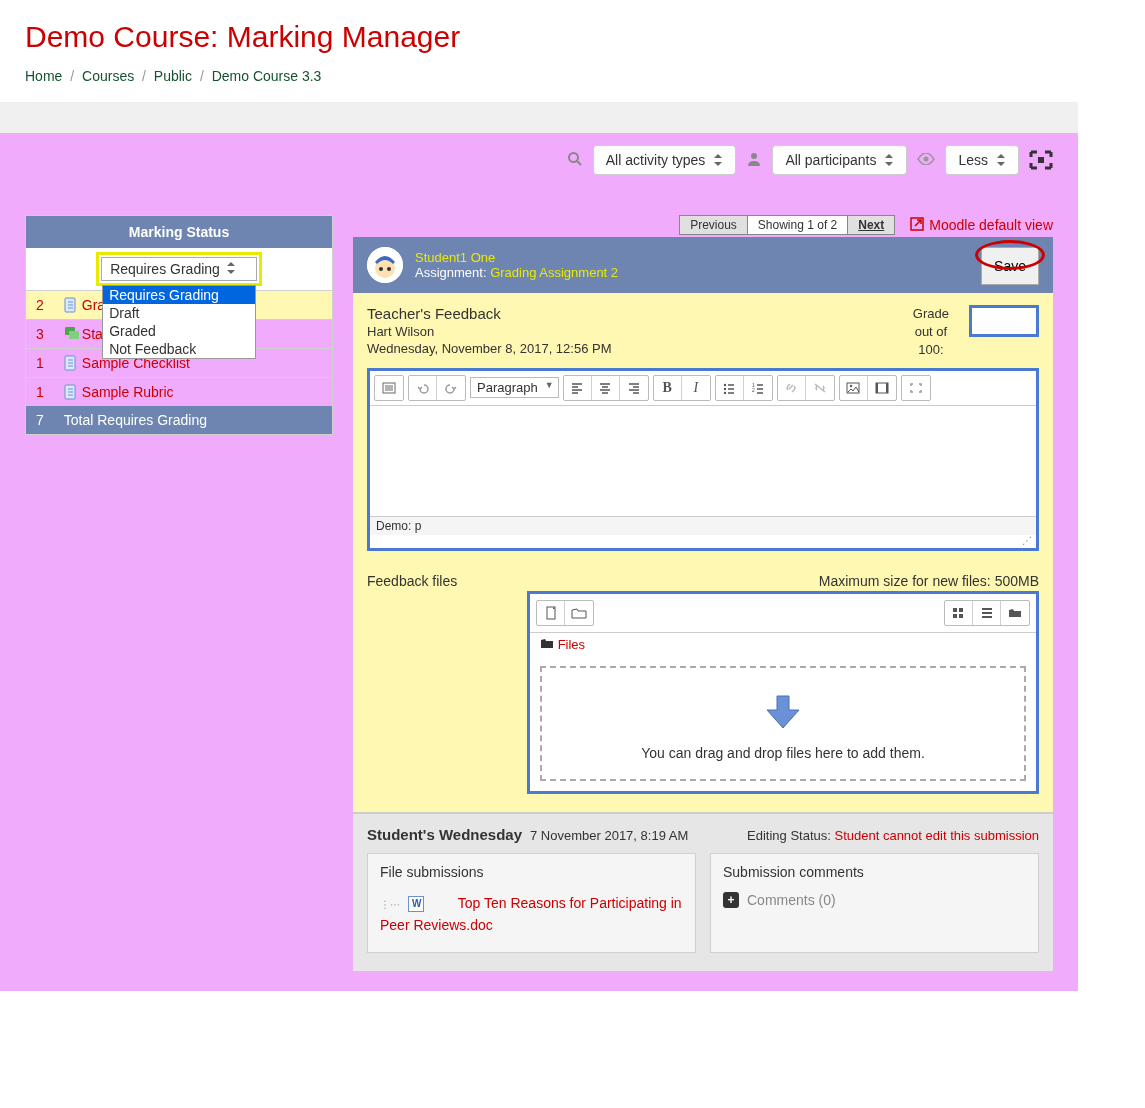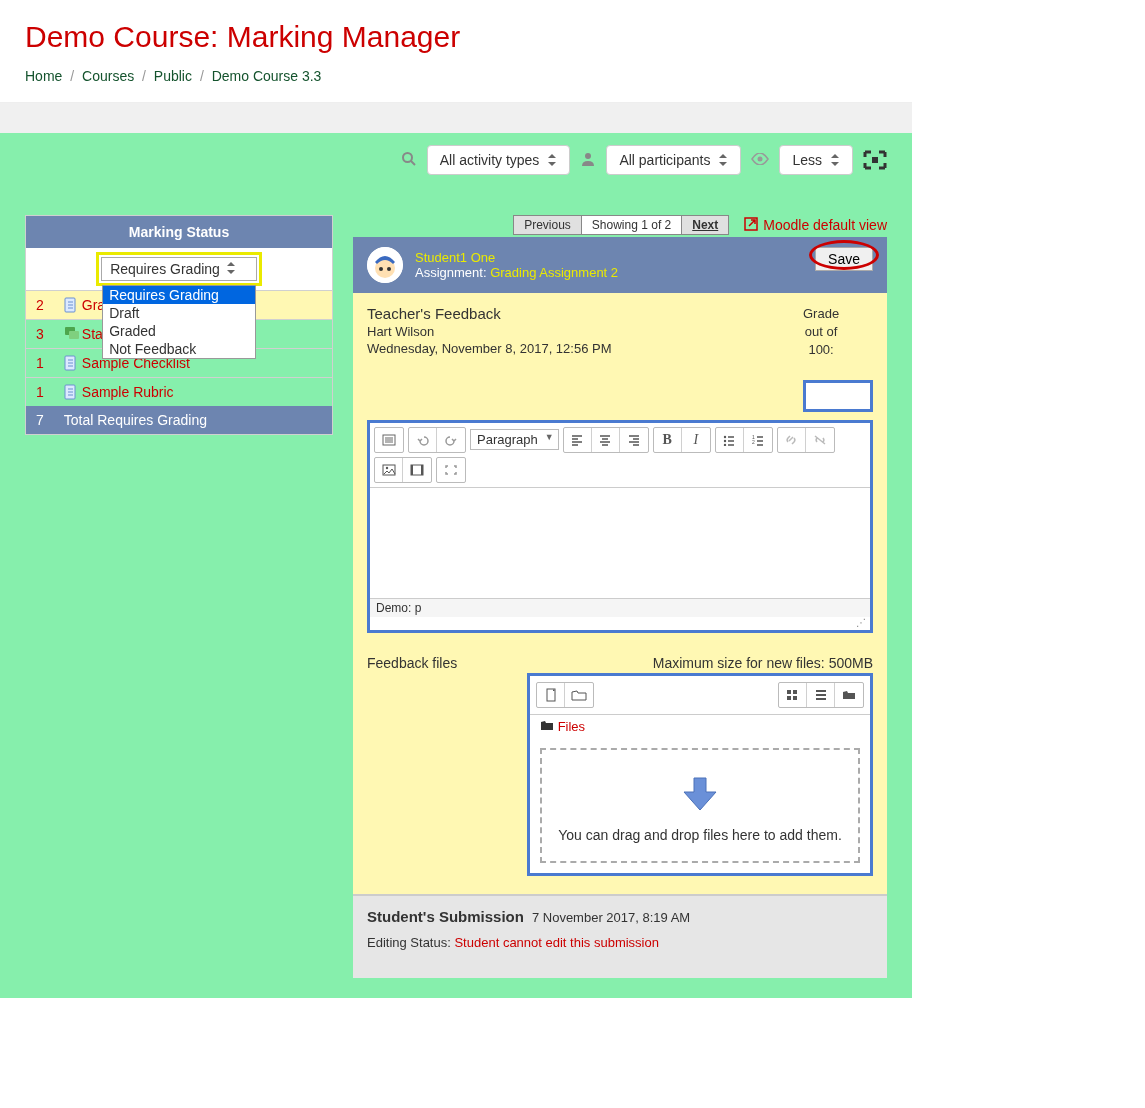--- a/index.html
+++ b/index.html
@@ -1,24 +1,24 @@
 <!DOCTYPE html>
 <html><head>
 <meta charset="utf-8">
 <style>
 * { box-sizing: border-box; margin: 0; padding: 0; }
 body { font-family: Arial, Helvetica, sans-serif; font-size: 14px; color: #333; background: #fff; }
-.page { width: 912px; }
+.page { width: 1078px; }
 .header-area { padding: 20px 25px 18px; border-bottom: 1px solid #eee; }
 .page-title { color: #c00; font-size: 30px; font-weight: 400; margin-bottom: 14px; }
 .breadcrumb { font-size: 14px; }
 .breadcrumb a { color: #14532d; text-decoration: none; }
 .breadcrumb .sep { color: #999; margin: 0 4px; }
 .gray-stripe { background: #f0f0f0; height: 30px; }
-.content-wrap { background: #86efac; padding: 12px 25px 20px; }
+.content-wrap { background: #f0abfc; padding: 12px 25px 20px; }
 .toolbar-row { display: flex; justify-content: flex-end; align-items: center; gap: 10px; margin-bottom: 40px; }
 .sel-box { display: inline-flex; align-items: center; gap: 8px; border: 1px solid #ccc; border-radius: 4px; padding: 6px 12px; background: #fff; cursor: pointer; font-size: 14px; }
 .icon-gray { color: #888; }
 .sort-icon svg, .expand-icon svg { display: block; }
 .two-col { display: flex; gap: 20px; align-items: flex-start; }
 .left-panel { width: 308px; flex-shrink: 0; }
 .ms-table { width: 100%; border-collapse: collapse; border: 1px solid #d0d0d0; }
 .ms-header { background: #6d85b0; color: #fff; text-align: center; font-weight: bold; padding: 8px; }
 .ms-filter-row td { background: #fff; padding: 4px 6px; text-align: center; position: relative; }
 .filter-select-wrap { display: inline-block; border: 3px solid #eaea00; padding: 2px; position: relative; }
@@ -40,27 +40,27 @@
 .pager .pbtn:first-child { border-left: none; }
 .pager .pbtn:last-child { border-right: none; }
 .pager .pmid { background: #fff; }
 .link-red { color: #c00; text-decoration: none; font-size: 14px; display: inline-flex; align-items: center; gap: 4px; }
 .grading-header { background: #6d85b0; padding: 10px 14px; display: flex; align-items: center; gap: 12px; position: relative; }
 .avatar { width: 36px; height: 36px; border-radius: 50%; background: #fff; display: flex; align-items: center; justify-content: center; flex-shrink: 0; overflow: hidden; }
 .student-info { flex: 1; font-size: 13px; }
 .student-info .name { color: #eaea00; }
 .student-info .assign { color: #fff; }
 .student-info .assign a { color: #eaea00; text-decoration: none; }
-.save-btn { position: absolute; right: 14px; top: 10px; background: #f0f0f0; border: 1px solid #aaa; padding: 3px 12px; font-size: 14px; cursor: pointer; }
+.save-btn { position: absolute; right: 14px; top: 10px; background: #f0f0f0; border: 1px solid #aaa; padding: 10px 12px; font-size: 14px; cursor: pointer; }
 .save-circle { position: absolute; right: 8px; top: 3px; width: 70px; height: 30px; border: 3px solid #c00; border-radius: 50%; pointer-events: none; }
 .feedback-block { background: #fff8b3; padding: 12px 14px 18px; }
 .fb-top { display: flex; justify-content: space-between; align-items: flex-start; margin-bottom: 8px; }
 .fb-left .fb-title { font-weight: normal; font-size: 15px; }
 .fb-left .fb-sub { font-size: 13px; margin-top: 2px; }
-.fb-right { display: flex; align-items: flex-start; gap: 20px; flex-direction: column; }
+.fb-right { display: flex; align-items: flex-start; gap: 20px; }
 .grade-lbl { font-size: 13px; text-align: center; line-height: 1.4; }
 .grade-input { width: 70px; height: 32px; border: 3px solid #4a7ad0; background: #fff; }
 .editor-wrap { border: 3px solid #4a7ad0; background: #fff; }
 .editor-tb { display: flex; gap: 4px; padding: 4px; border-bottom: 1px solid #ccc; flex-wrap: wrap; align-items: center; }
 .tb-group { display: flex; border: 1px solid #bbb; border-radius: 2px; }
 .tb-btn { width: 28px; height: 24px; display: flex; align-items: center; justify-content: center; cursor: pointer; border-right: 1px solid #d0d0d0; }
 .tb-btn:last-child { border-right: none; }
 .tb-sel { border: 1px solid #bbb; padding: 2px 20px 2px 6px; font-size: 13px; background: #fff; cursor: pointer; position: relative; }
 .tb-sel::after { content: "▼"; position: absolute; right: 4px; font-size: 9px; color: #666; }
 .editor-area { height: 110px; }
@@ -432,26 +432,43 @@
                   </svg>
               </span>
               <div>You can drag and drop files here to add them.</div>
             </div>
           </div>
         </div>
 
         <div class="submission-block">
           <div class="sub-head">
             <div class="lhs">
-              <span class="title">Student's Submission</span>
+              <span class="title">Student's Wednesday</span>
               <span>7 November 2017, 8:19 AM</span>
             </div>
             <div>
               <span>Editing Status:</span>
               <span class="status-red">Student cannot edit this submission</span>
+            </div>
+          </div>
+          <div class="sub-cols">
+            <div class="sub-card">
+              <div class="ct">File submissions</div>
+              <div>
+                <span class="tree-dots">⋮⋯</span>
+                <span class="doc-icon"></span>
+                <a href="#" class="file-link" style="display:inline">Top Ten Reasons for Participating in Peer Reviews.doc</a>
+              </div>
+            </div>
+            <div class="sub-card">
+              <div class="ct">Submission comments</div>
+              <div class="cmt-row">
+                <span class="plus-icon">+</span>
+                <span>Comments (0)</span>
+              </div>
             </div>
           </div>
         </div>
 
       </div>
     </div>
   </div>
 </div>
 
 </body></html>

